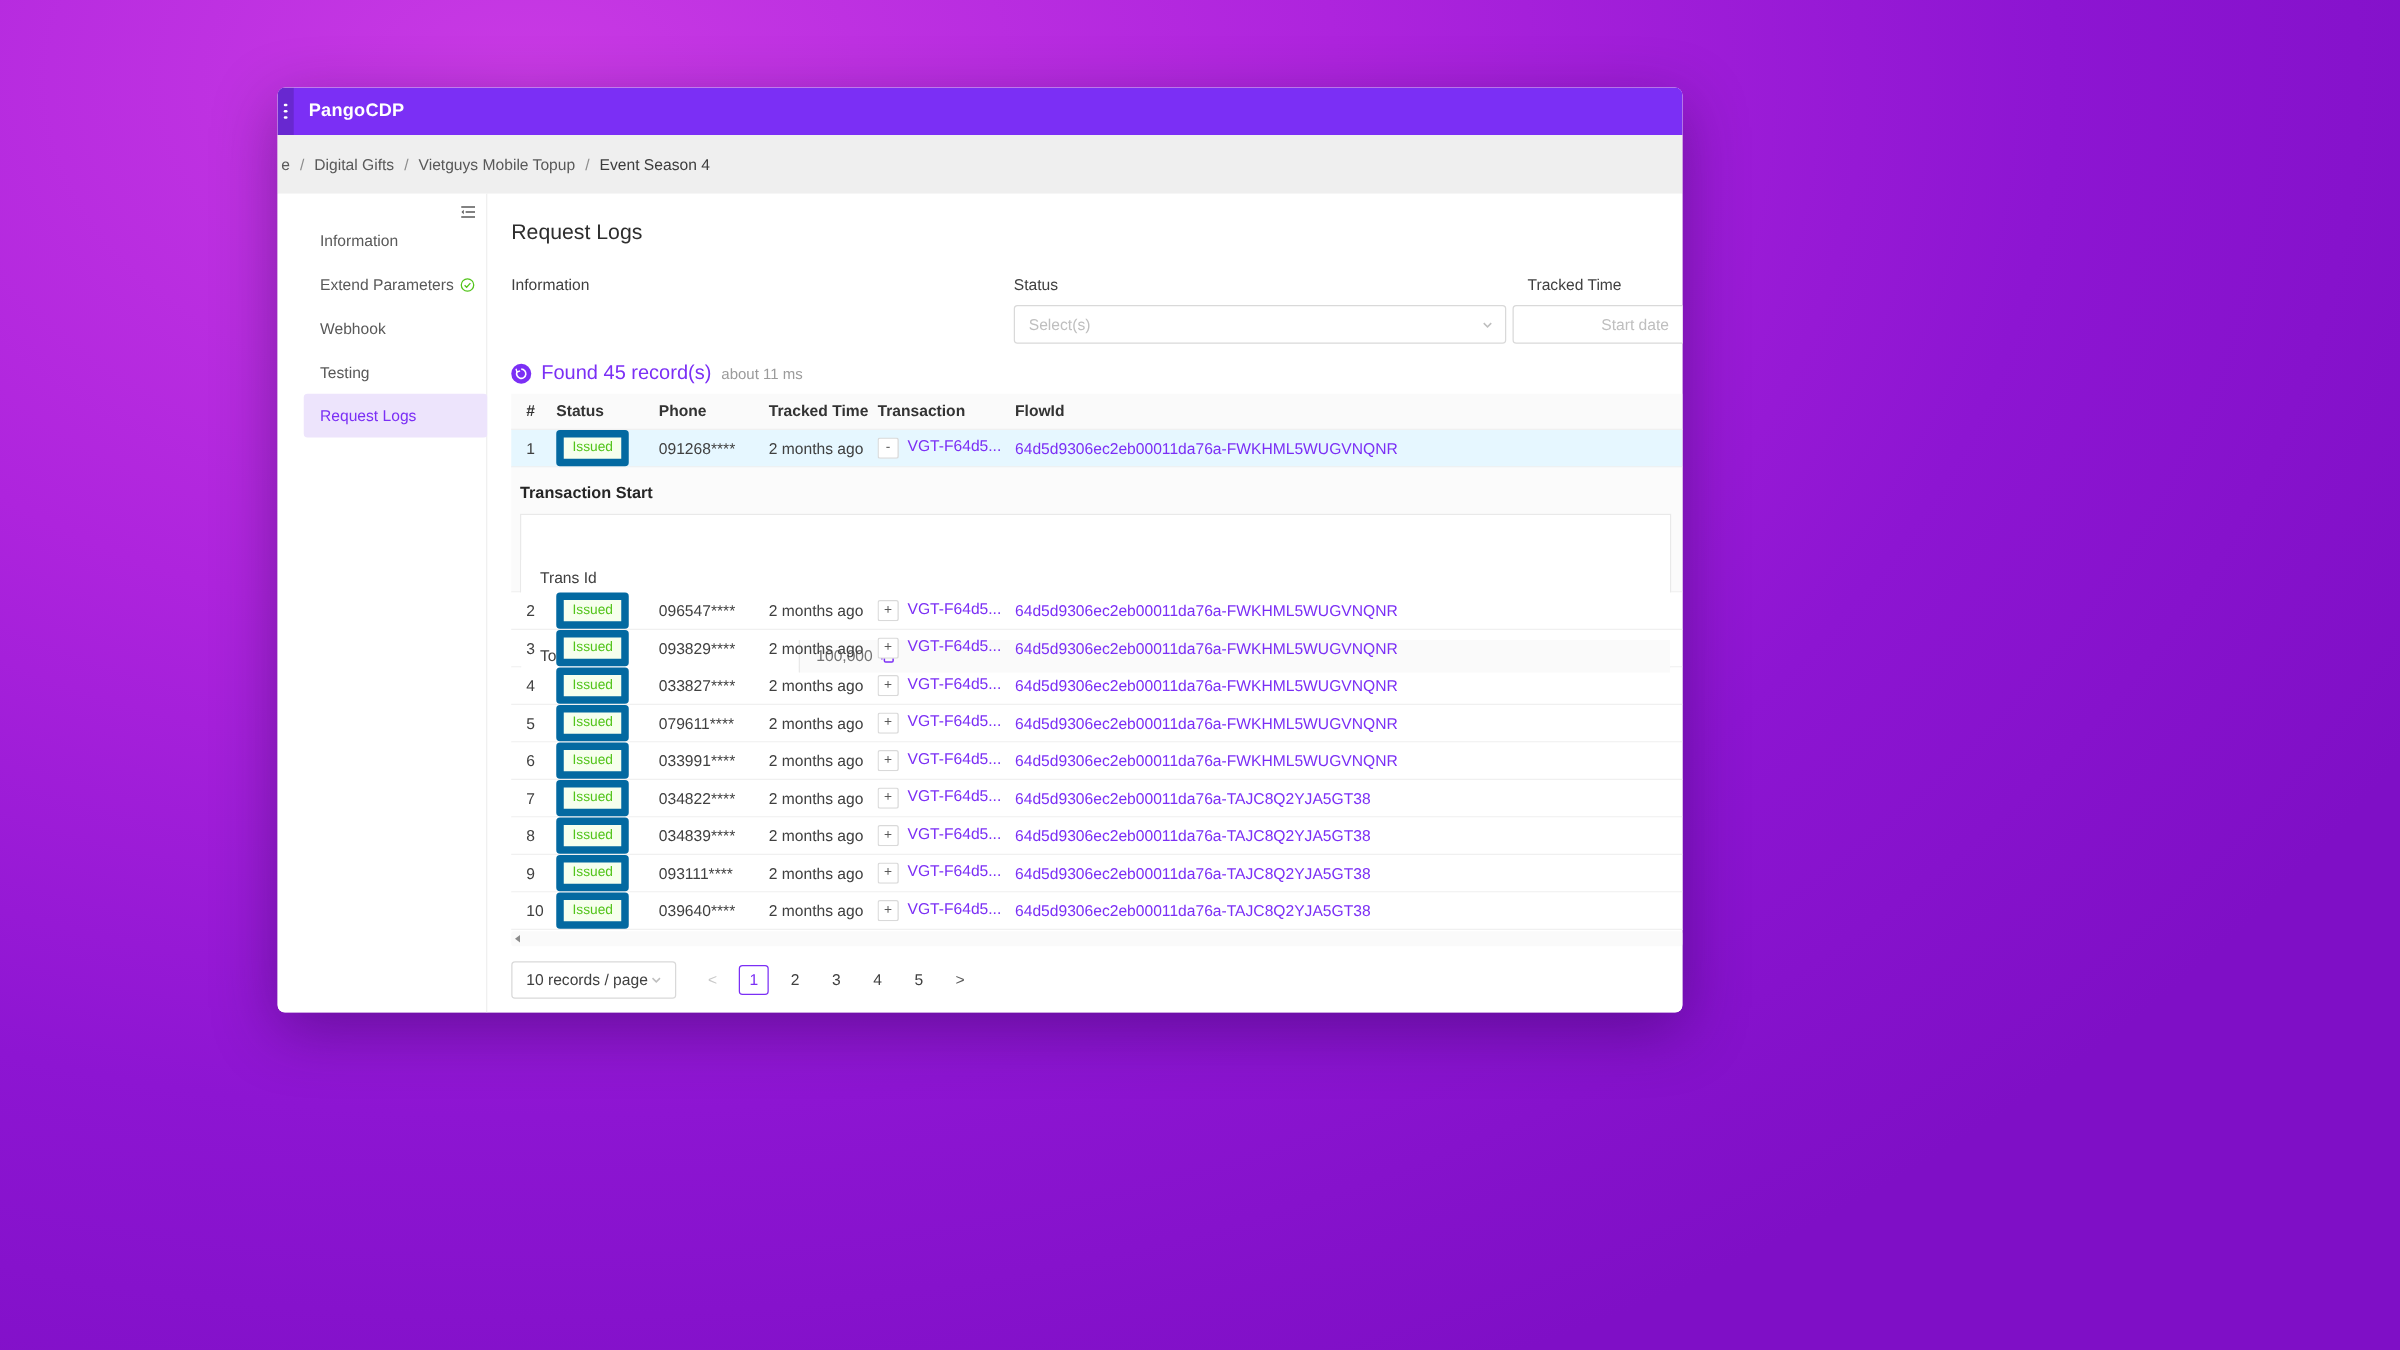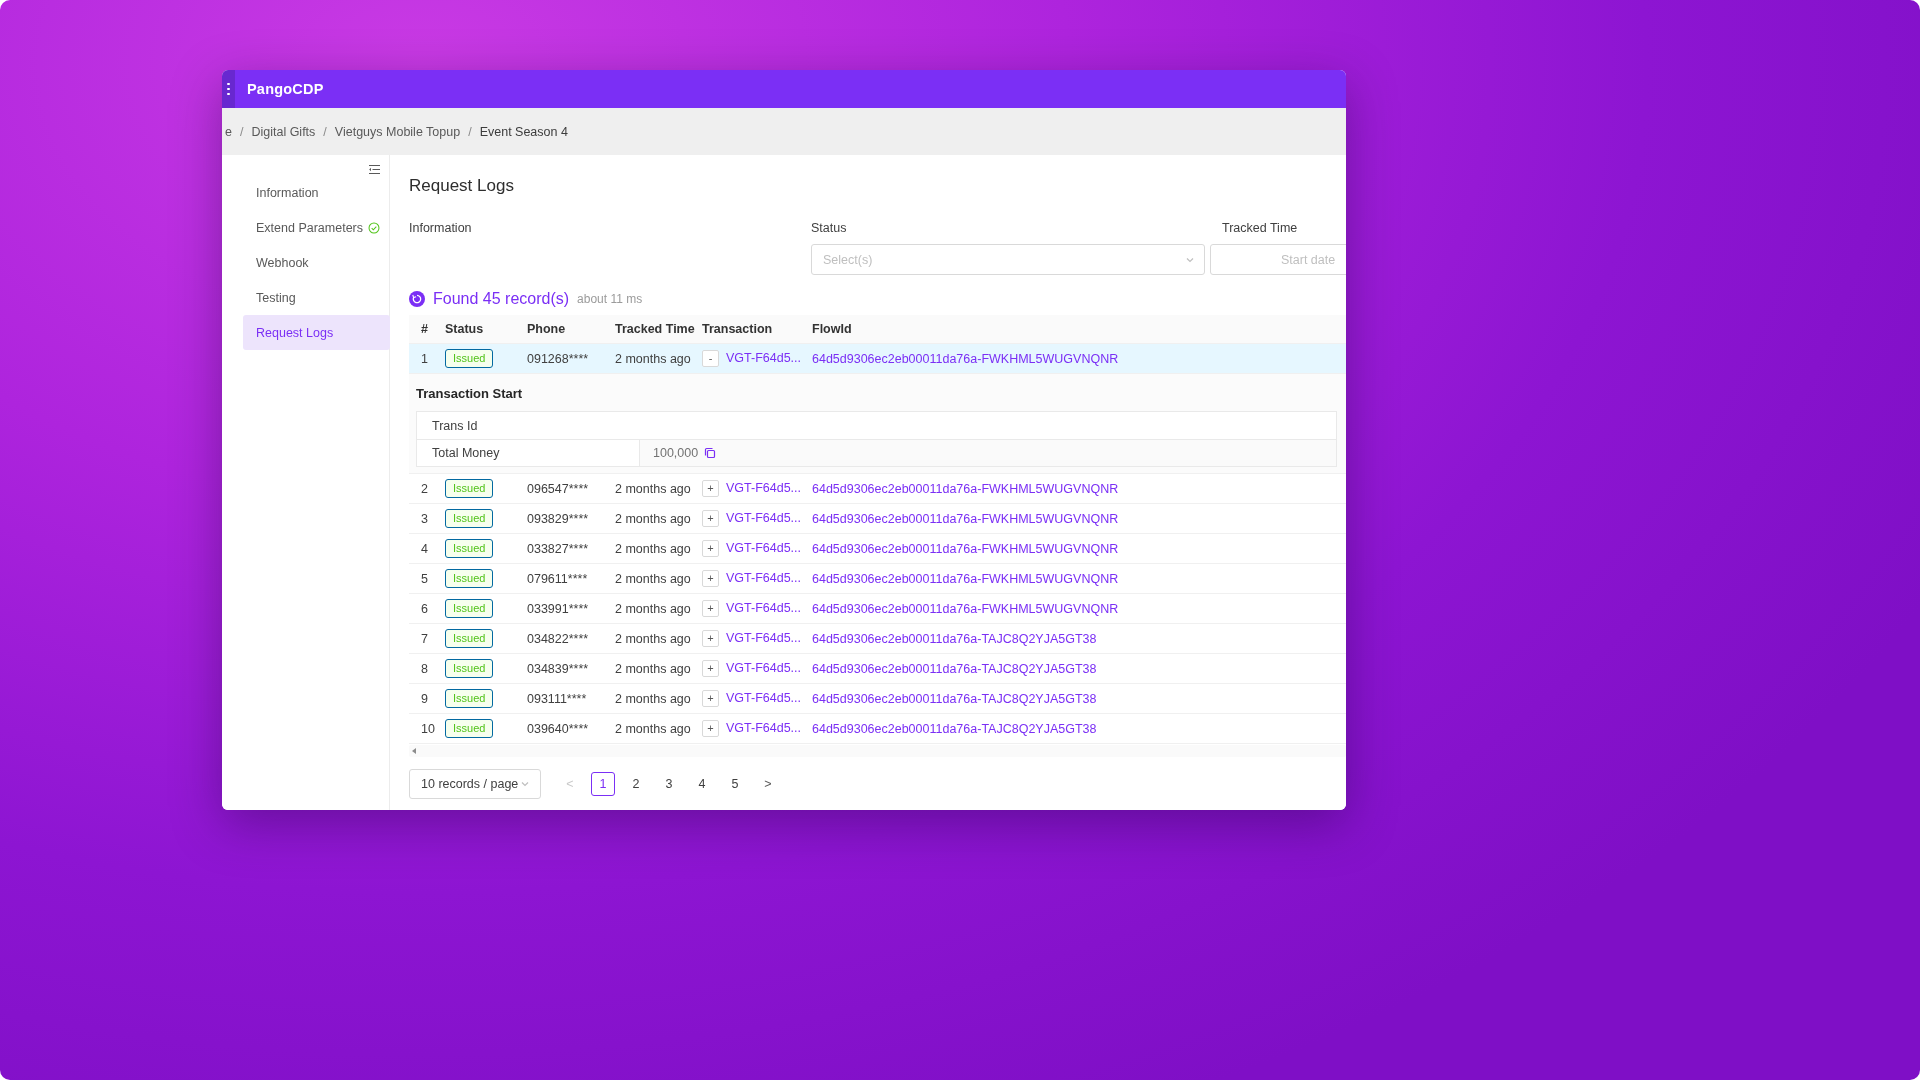--- a/index.html
+++ b/index.html
@@ -1,21 +1,21 @@
 <!DOCTYPE html>
 <html style="--accent: #7b2ff5; --link: #7b2ff5; --success: #52c41a; --selrow: #e6f7ff;"><head>
 <meta charset="utf-8">
 <style>
   * { margin:0; padding:0; box-sizing:border-box; }
   :root { --accent:#7b2ff5; --link:#7b2ff5; --success:#52c41a; --selrow:#e6f7ff; }
   html,body { width:1920px; height:1080px; overflow:hidden; }
   body { font-family:"Liberation Sans", sans-serif; }
 
   .screen { position:relative; width:1920px; height:1080px; overflow:hidden;
-    background: radial-gradient(1700px 1150px at 22% 6%, #c93ae4 0%, #ae24dd 38%, #8d15d2 72%, #7f0fc6 100%); border-radius: 10px; }
+    background: radial-gradient(1700px 1150px at 22% 6%, #c93ae4 0%, #ae24dd 38%, #8d15d2 72%, #7f0fc6 100%); }
 
   .window { position:absolute; left:222px; top:70px; width:1124px; height:740px;
     background:#fff; border-radius:6px; overflow:hidden; box-shadow:0 14px 50px rgba(35,0,70,.40); }
 
   
   .titlebar { position:absolute; left:0; top:0; width:100%; height:38px; background:var(--accent); display:flex; align-items:center; }
   .rail { position:absolute; left:0; top:0; width:13px; height:38px; background:rgba(0,0,0,.15);
     display:flex; flex-direction:column; align-items:center; justify-content:center; cursor:pointer; }
   .rail .dot { width:2.5px; height:2.5px; border-radius:50%; background:#fff; margin:1.3px 0; }
   .app-title { margin-left:25px; color:#fff; font-weight:bold; font-size:14.5px; letter-spacing:.2px; }
@@ -56,29 +56,29 @@
   .duration-text { color:#9b9b9b; font-size:12px; }
 
   
   .table { position:absolute; left:19px; top:160px; right:0; }
   .thead, .trow { display:grid; grid-template-columns:24px 82px 88px 87px 110px 1fr; padding-left:12px; align-items:center; }
   .thead { height:29px; background:#fafafa; border-bottom:1px solid #f0f0f0; font-size:12.5px; font-weight:bold; color:#333; }
   .trow { height:30px; border-bottom:1px solid #f0f0f0; font-size:12.5px; color:#404040; background:#fff; cursor:default; }
   .trow.selected { background:var(--selrow); }
   .c-trans, .c-flow { white-space:nowrap; overflow:hidden; }
   .badge { display:inline-block; font-size:11px; line-height:17px; padding:0 7px; color:var(--success);
-    background:#f6ffed; border:1px solid #0369a1; border-radius:3px; }
+    background:#f6ffed; border:6px solid #0369a1; border-radius:3px; }
   .expand-btn { display:inline-flex; width:17px; height:17px; border:1px solid #d9d9d9; background:#fff; border-radius:2px;
     align-items:center; justify-content:center; font-size:11px; color:#595959; line-height:1; margin-right:7px; cursor:pointer; }
   .link { color:var(--link); text-decoration:none; cursor:pointer;text-align:center; }
 
   .expanded-panel { background:#fbfbfb; border-bottom:1px solid #f0f0f0; height:100px; padding:9px 8px 0 7px; }
   .ti-title { font-size:13px; font-weight:bold; color:#262626; margin:3px 0 10px; }
   .ti-table { border:1px solid #e9e9e9; background:#fff; margin-left:0; width:calc(100% - 1px); }
-  .ti-row { display:grid; grid-template-columns:222px 1fr; height:27px; }
+  .ti-row { display:grid; grid-template-columns:222px 1fr; height:27px;margin-top:36px; }
   .ti-row + .ti-row { border-top:1px solid #e9e9e9; }
   .ti-label { display:flex; align-items:center; padding-left:15px; font-size:12.5px; color:#404040; background:#fff; }
   .ti-value { display:flex; align-items:center; padding-left:13px; gap:6px; font-size:12.5px; color:#737373;
     background:#fafafa; border-left:1px solid #e9e9e9; }
   .copy-icon { display:inline-flex; color:var(--accent); cursor:pointer; }
 
   .hscroll { height:12px; background:#fafafa; display:flex; align-items:center; padding-left:3px; margin-top:1px; border-radius:2px; cursor:pointer; }
   .hscroll-arrow { width:0; height:0; border-top:3.5px solid transparent; border-bottom:3.5px solid transparent; border-right:4.5px solid #8c8c8c; }
 
   

